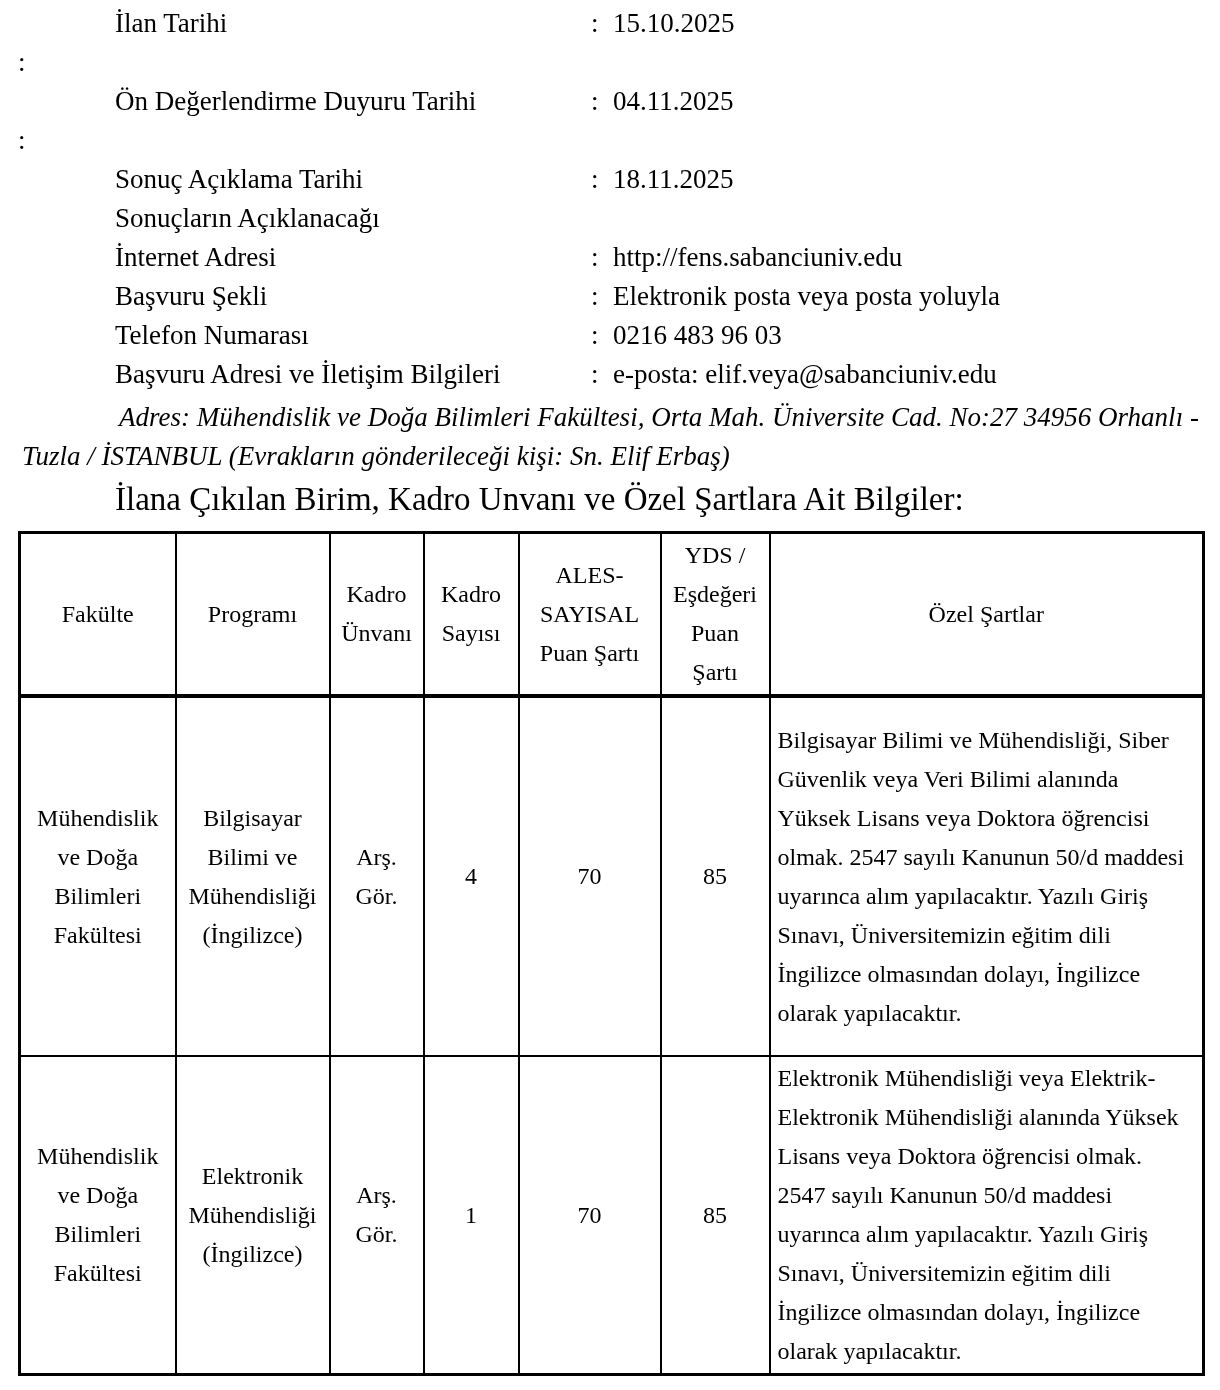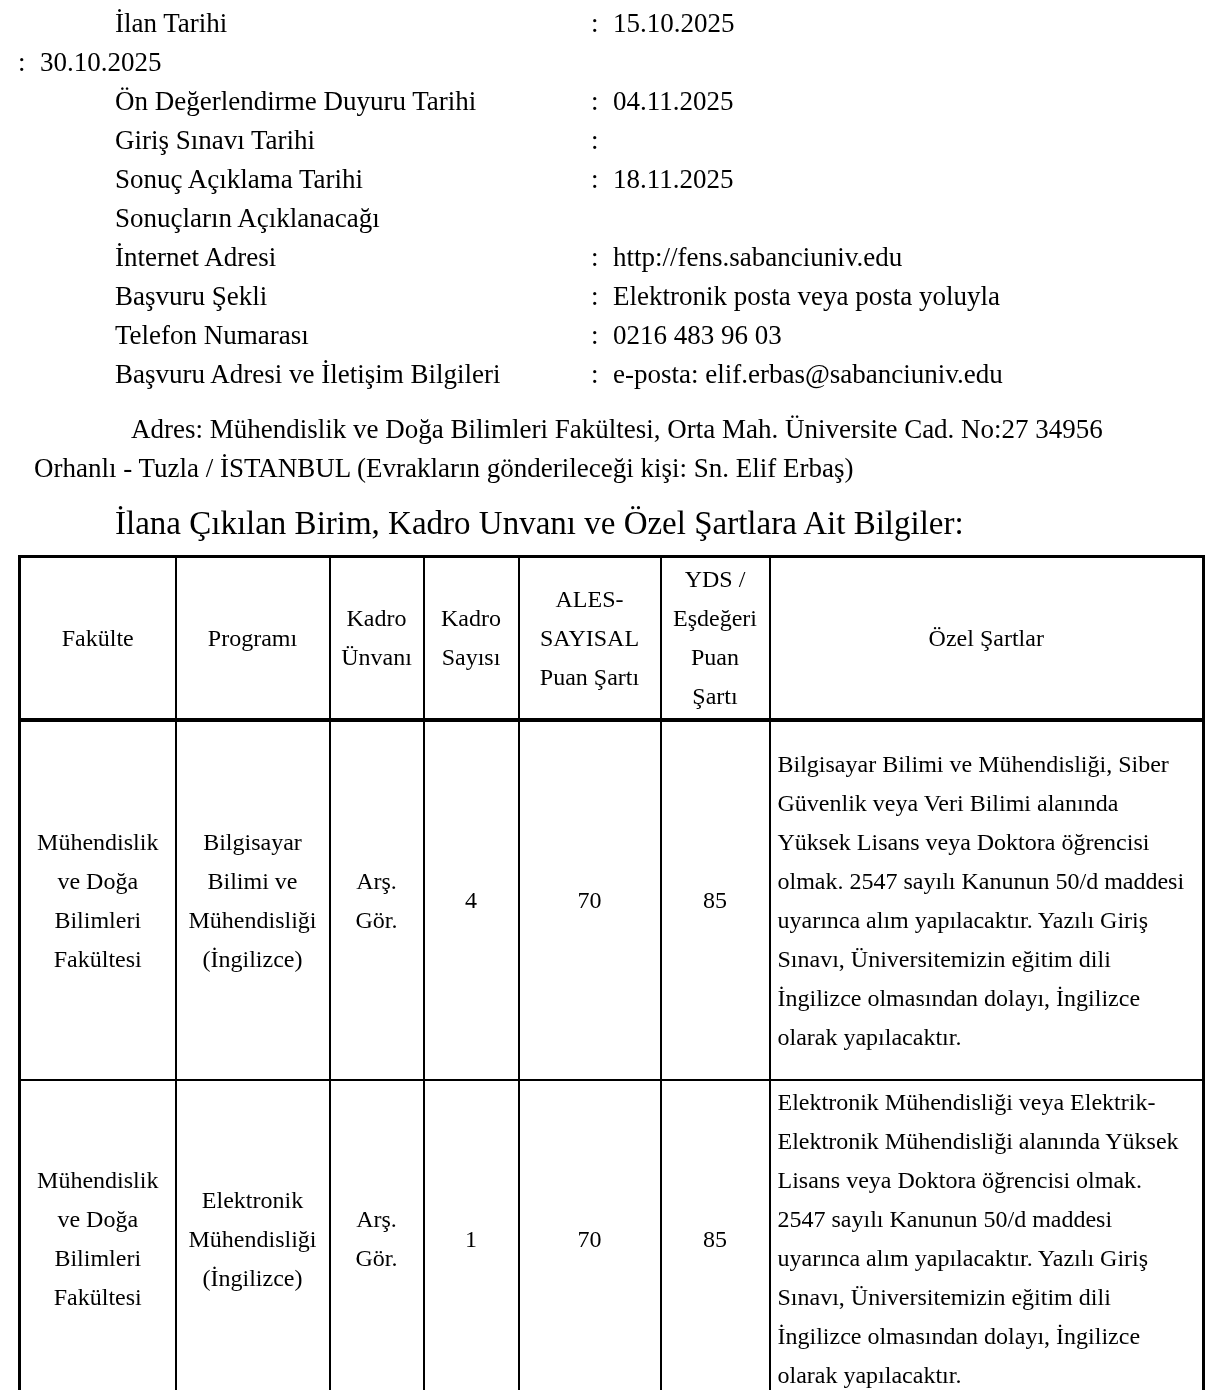--- a/index.html
+++ b/index.html
@@ -32,21 +32,22 @@
     width: 22px;
     flex: 0 0 auto;
   }
   .info-value {
     flex: 1 1 auto;
   }
   .address {
     font-size: 27px;
     line-height: 39px;
     text-indent: 97px;
-    margin: 16px;
+    margin: 4px;
+    font-style: italic;
   }
   .section-heading {
     font-size: 33px;
     line-height: 39px;
     margin: 0 0 0 97px;
   }
   
   table.positions {
     border-collapse: collapse;
     table-layout: fixed;
@@ -83,29 +84,27 @@
 <div class="page">
 
   <div class="info-section">
     <div class="info-row">
       <span class="info-label">İlan Tarihi</span>
       <span class="info-sep">:</span>
       <span class="info-value">15.10.2025</span>
     </div>
     <div class="info-row">
       <span class="info-sep">:</span>
-      <span class="info-value">30.10.2025</span>
     </div>
     <div class="info-row">
       <span class="info-label">Ön Değerlendirme Duyuru Tarihi</span>
       <span class="info-sep">:</span>
       <span class="info-value">04.11.2025</span>
     </div>
     <div class="info-row">
-      <span class="info-label">Giriş Sınavı Tarihi</span>
       <span class="info-sep">:</span>
     </div>
     <div class="info-row">
       <span class="info-label">Sonuç Açıklama Tarihi</span>
       <span class="info-sep">:</span>
       <span class="info-value">18.11.2025</span>
     </div>
     <div class="info-row">
       <span class="info-label">Sonuçların Açıklanacağı</span>
       <span class="info-sep"></span>
@@ -122,21 +121,21 @@
       <span class="info-value">Elektronik posta veya posta yoluyla</span>
     </div>
     <div class="info-row">
       <span class="info-label">Telefon Numarası</span>
       <span class="info-sep">:</span>
       <span class="info-value">0216 483 96 03</span>
     </div>
     <div class="info-row">
       <span class="info-label">Başvuru Adresi ve İletişim Bilgileri</span>
       <span class="info-sep">:</span>
-      <span class="info-value">e-posta: elif.erbas@sabanciuniv.edu</span>
+      <span class="info-value">e-posta: elif.veya@sabanciuniv.edu</span>
     </div>
   </div>
 
   <p class="address">Adres: Mühendislik ve Doğa Bilimleri Fakültesi, Orta Mah. Üniversite Cad. No:27 34956 Orhanlı - Tuzla / İSTANBUL (Evrakların gönderileceği kişi: Sn. Elif Erbaş)</p>
 
   <p class="section-heading">İlana Çıkılan Birim, Kadro Unvanı ve Özel Şartlara Ait Bilgiler:</p>
 
   <table class="positions">
     <colgroup>
       <col style="width:156px">

